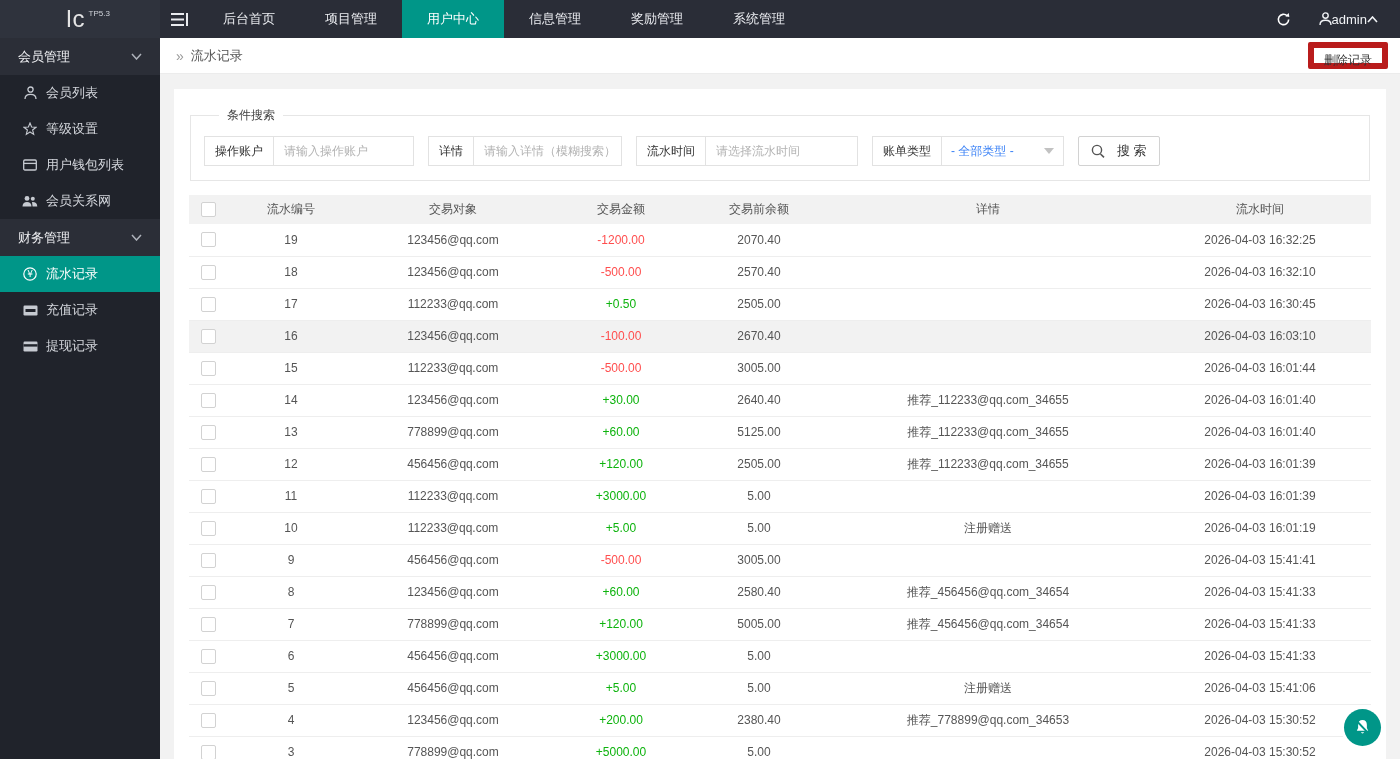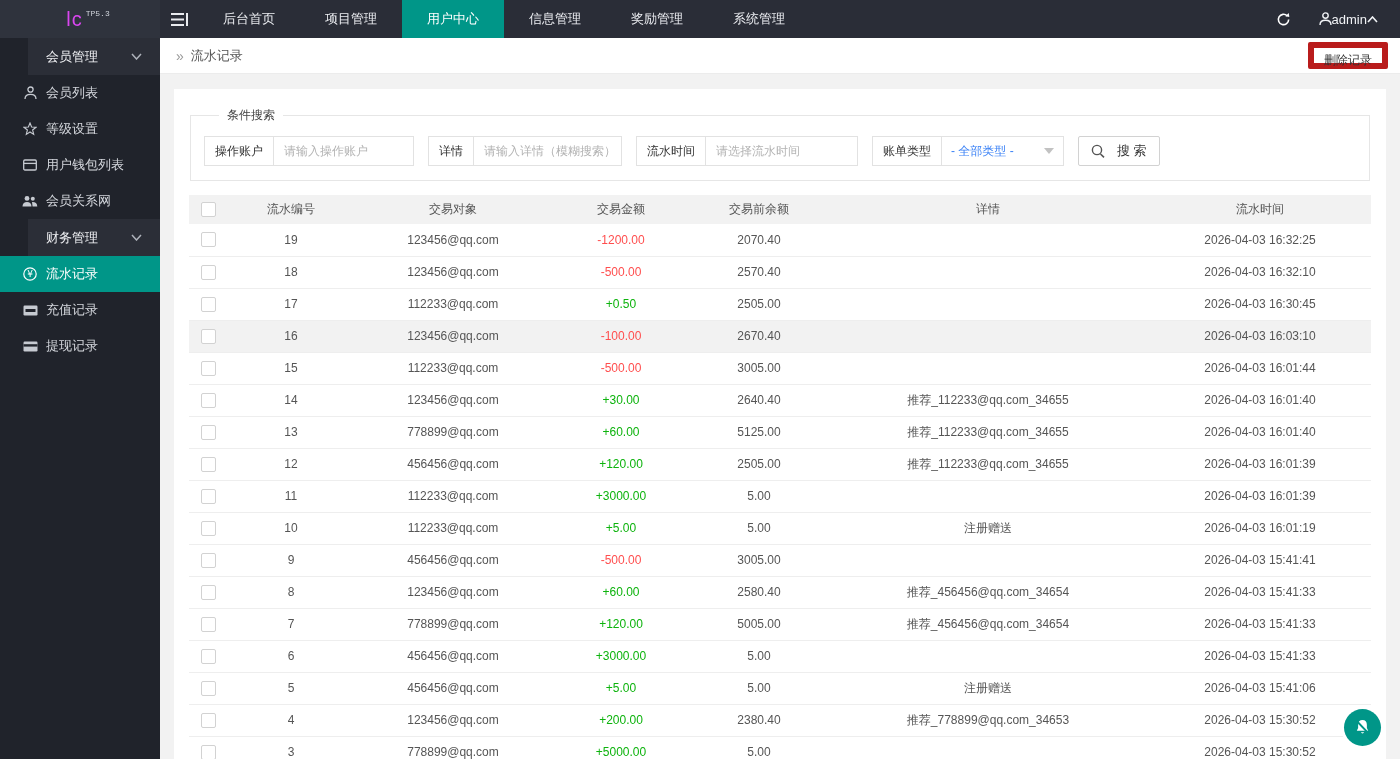--- a/index.html
+++ b/index.html
@@ -1,33 +1,33 @@
 <!DOCTYPE html>
 <html><head>
 <meta charset="utf-8">
 <style>
   * { margin:0; padding:0; box-sizing:border-box; }
   html,body { width:1400px; height:759px; overflow:hidden; font-family:"Liberation Sans","DejaVu Sans",sans-serif; background:#f2f2f2; }
 
   
   .topbar { position:absolute; top:0; left:0; width:1400px; height:38px; background:#2a2d37; display:flex; align-items:stretch; z-index:10; }
   .logo-area { width:160px; background:#2f333d; color:#fff; display:flex; align-items:center; justify-content:center; }
-  .logo-main { font-size:20px; font-weight:300; letter-spacing:1px; color:#d946ef;margin-left:16px; }
-  .logo-sup { font-size:8px; color:#cfd3da; margin-left:3px; transform:translateY(-6px); display:inline-block;font-family:Liberation Mono, monospace; }
+  .logo-main { font-size:24px; font-weight:300; letter-spacing:1px; color:#e5e5e5;margin-left:16px; }
+  .logo-sup { font-size:8px; color:#cfd3da; margin-left:3px; transform:translateY(-6px); display:inline-block; }
   .hamburger { width:38px; display:flex; align-items:center; justify-content:center; cursor:pointer; }
   .nav { display:flex; align-items:stretch; }
   .nav-item { padding:0 25px; display:flex; align-items:center; color:#ebedf1; font-size:13px; cursor:pointer; }
   .nav-item.active { background:#009688; color:#fff; }
   .topbar-right { margin-left:auto; display:flex; align-items:stretch; }
   .icon-btn { width:50px; display:flex; align-items:center; justify-content:center; cursor:pointer; }
   .user-block { display:flex; align-items:center; gap:0; color:#f0f2f5; font-size:13px; padding:0 22px 0 10px; cursor:pointer; }
 
   
   .sidebar { position:absolute; top:38px; left:0; width:160px; height:721px; background:#20232b; }
-  .side-section-header { height:37px; background:#2b2e37; color:#f0f1f4; font-size:13px; display:flex; align-items:center; padding:0 18px; justify-content:space-between; cursor:pointer;margin-left:28px; }
+  .side-section-header { height:37px; background:#2b2e37; color:#f0f1f4; font-size:13px; display:flex; align-items:center; padding:0 18px; justify-content:space-between; cursor:pointer; }
   .side-item { height:36px; color:#d4d7dd; font-size:13px; display:flex; align-items:center; gap:8px; padding:0 18px 0 22px; cursor:pointer; }
   .side-item .sicon { width:16px; display:inline-flex; justify-content:center; color:#c6cad1; }
   .side-item.active { background:#009688; color:#fff; }
   .side-item.active .sicon { color:#fff; }
 
   
   .main { position:absolute; top:38px; left:160px; width:1240px; height:721px; background:#f2f2f2; }
   .crumb-bar { height:36px; background:#fff; border-bottom:1px solid #ececec; display:flex; align-items:center; padding:0 12px 0 16px; }
   .crumb-sep { color:#9a9a9a; font-size:14px; margin-right:7px; }
   .crumb-title { color:#555; font-size:13px; }

